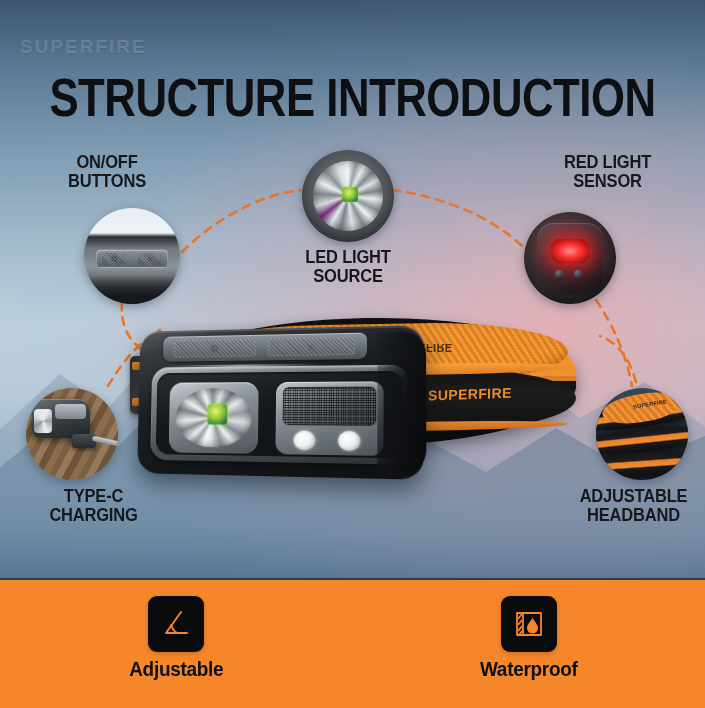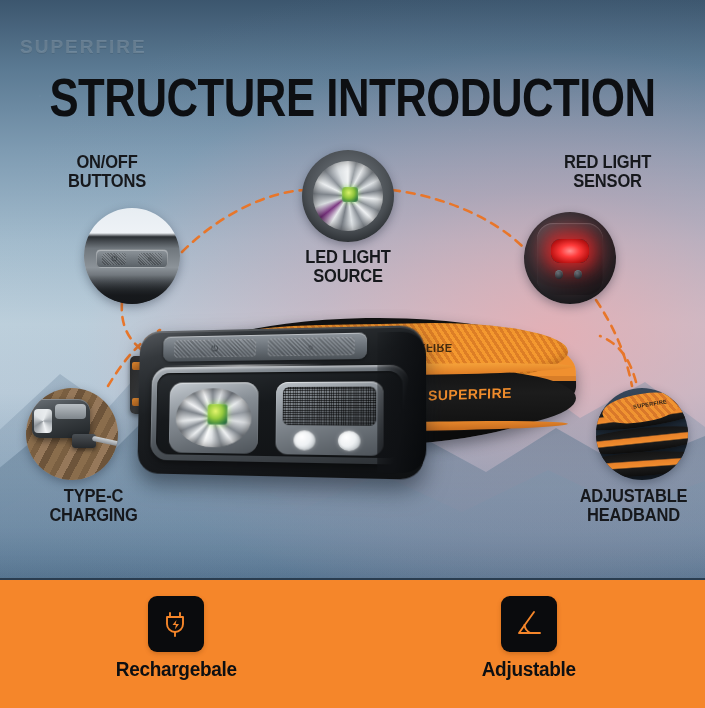--- a/index.html
+++ b/index.html
@@ -566,38 +566,38 @@
           </div>
         </div>
       </div>
       <div class="hl-line"></div>
       <div class="side-dark"></div>
     </div>
   </div>
 
   <div class="featurebar">
 
-    <div class="feature">
-      <div class="ficon">
-        <svg width="34" height="34" viewBox="0 0 34 34" fill="none" stroke="#f5862a" stroke-width="1.9" stroke-linecap="round" stroke-linejoin="round" aria-hidden="true">
-          <path d="M11 6 v4 M21 6 v4"></path>
-          <path d="M8 10 h16 v7 a8 8 0 0 1 -8 8 a8 8 0 0 1 -8 -8 z"></path>
-          <path d="M16 25 v4"></path>
-          <path d="M17.5 13 l-4 5 h3.4 l-1 4.4 l4.1 -5.4 h-3.4 z" fill="#f5862a" stroke="none"></path>
-        </svg>
-      </div>
-      <div class="flabel">Rechargebale</div>
-    </div>
 
 
     <div class="feature">
       <div class="ficon">
         <svg width="34" height="34" viewBox="0 0 34 34" fill="none" stroke="#f5862a" stroke-width="1.9" stroke-linecap="round" stroke-linejoin="round" aria-hidden="true">
           <path d="M22 5 L7 26 h21"></path>
           <path d="M12.5 18 a10 10 0 0 0 6 8"></path>
         </svg>
       </div>
       <div class="flabel">Adjustable</div>
     </div>
 
+    <div class="feature">
+      <div class="ficon">
+        <svg width="34" height="34" viewBox="0 0 34 34" fill="none" stroke="#f5862a" stroke-width="1.8" stroke-linejoin="round" aria-hidden="true">
+          <rect x="5" y="6" width="24" height="22"></rect>
+          <path d="M11 6 v22"></path>
+          <path d="M6 12 l4 -5 M6 18 l4 -5 M6 24 l4 -5 M7 28 l3 -4"></path>
+          <path d="M20.5 11 c3.6 5 5.5 7.4 5.5 10.1 a5.5 5.5 0 0 1 -11 0 c0 -2.7 1.9 -5.1 5.5 -10.1 z" fill="#f5862a" stroke="none"></path>
+        </svg>
+      </div>
+      <div class="flabel">Waterproof</div>
+    </div>
 
   </div>
 </div>
 
 </body></html>

